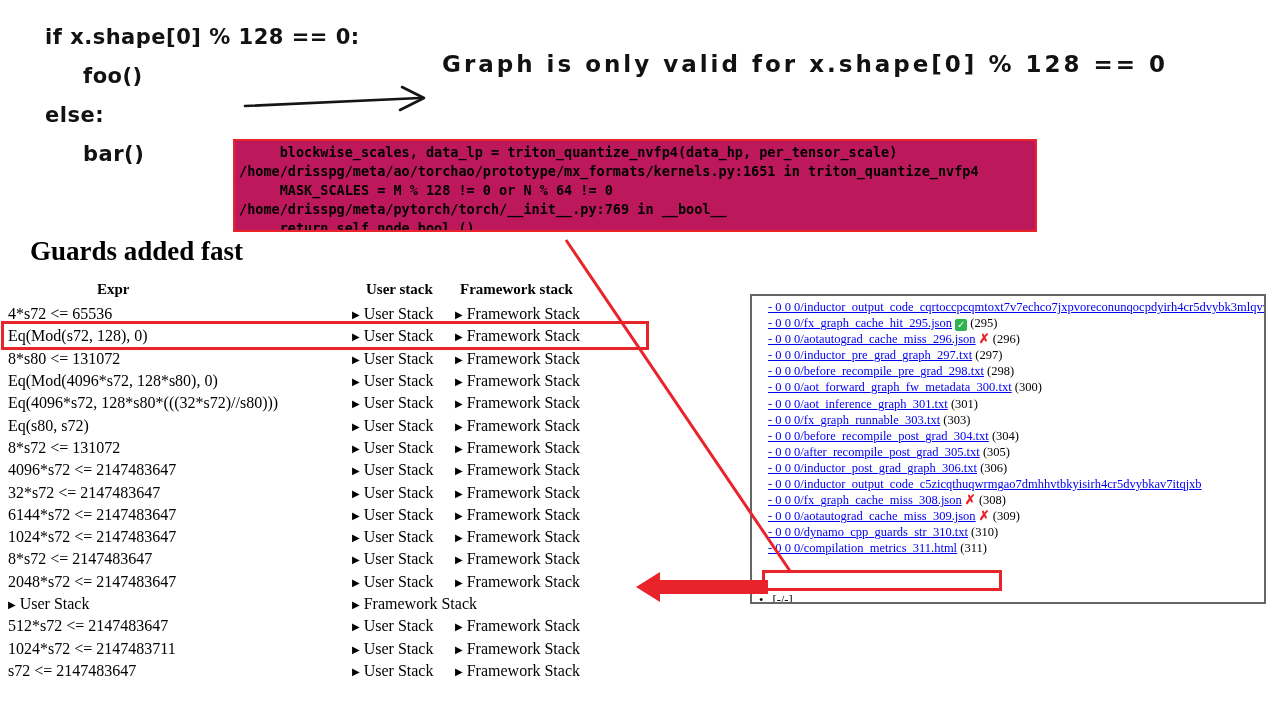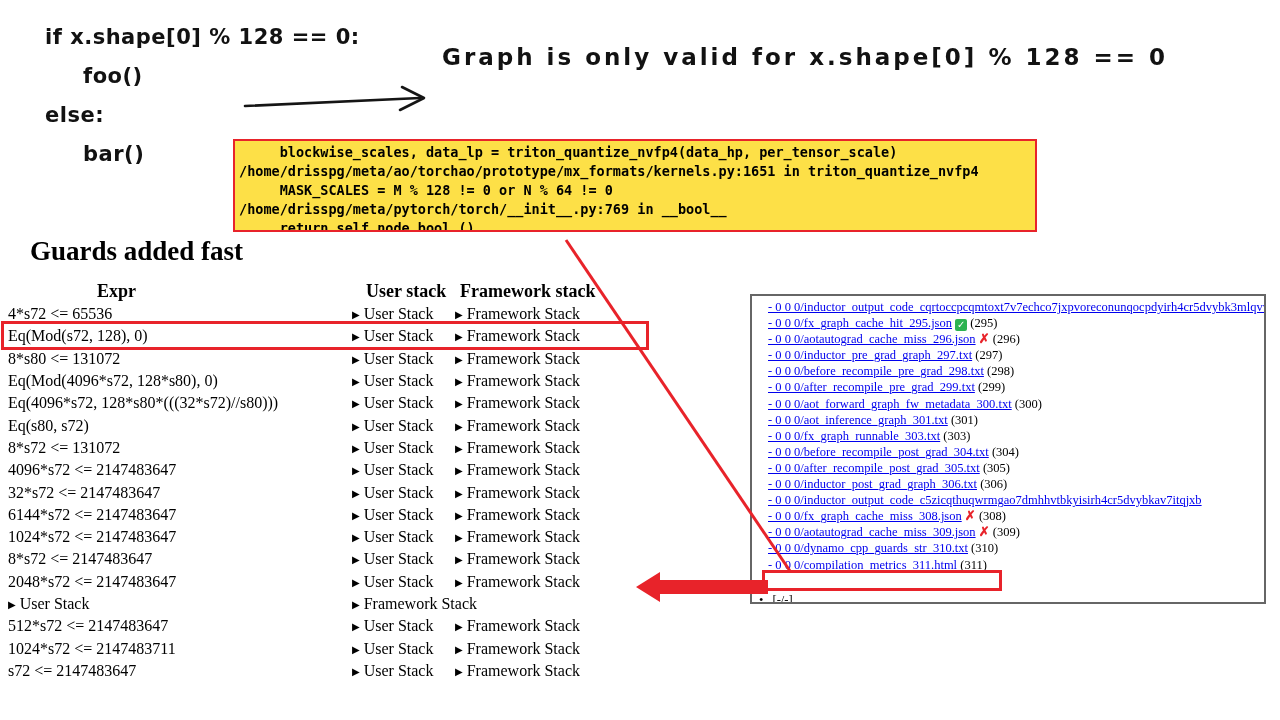--- a/index.html
+++ b/index.html
@@ -4,32 +4,32 @@
 <style>
   html,body{margin:0;padding:0;background:#fff;}
   .slide{position:relative;width:1280px;height:720px;background:#ffffff;overflow:hidden;
          font-family:"Liberation Serif",serif;color:#000;}
 
   
   .hand-code{position:absolute;left:38px;top:18px;font-family:"DejaVu Sans",sans-serif;
              font-weight:bold;font-size:21px;letter-spacing:.5px;color:#121212;margin-left:7px;}
   .hand-line{line-height:39px;white-space:pre;}
   .hand-line.indent{padding-left:38px;}
-  .hand-note{position:absolute;left:442px;top:44px;font-family:"DejaVu Sans",sans-serif;
+  .hand-note{position:absolute;left:442px;top:51px;font-family:"DejaVu Sans",sans-serif;
              font-weight:bold;font-size:23px;letter-spacing:3px;white-space:nowrap;color:#121212;}
 
   
   .code-box{position:absolute;left:233px;top:139px;width:804px;height:93px;
-            border:2px solid #e8232a;overflow:hidden;background:#fde047;box-sizing:border-box;}
+            border:2px solid #e8232a;overflow:hidden;background:#be185d;box-sizing:border-box;}
   .code-box pre{margin:0;padding:2px 4px;font-family:"DejaVu Sans Mono",monospace;
                 font-weight:bold;font-size:13.5px;line-height:19px;color:#000;}
 
   
   .guards-title{position:absolute;left:30px;top:236px;margin:0;font-size:27px;font-weight:bold;}
-  .gheader span{position:absolute;font-weight:bold;font-size:18px;white-space:nowrap;text-align:center;}
+  .gheader span{position:absolute;font-weight:bold;font-size:15px;white-space:nowrap;text-align:center;}
   .th-expr{left:97px;top:281px;}
   .th-user{left:366px;top:281px;}
   .th-fw{left:460px;top:281px;}
   .guards-rows{position:absolute;left:8px;top:303px;}
   .grow{display:grid;grid-template-columns:344px 103px 190px;height:22.3px;
         align-items:center;font-size:16px;white-space:nowrap;}
   .tri{font-size:10px;margin-right:4px;display:inline-block;transform:translateY(-1px);}
   .stack-toggle{cursor:pointer;}
 
   
@@ -169,21 +169,20 @@
       </div>
     </div>
 
   <div class="file-panel">
     <ul id="file-list">
         <li><span class="flink">- 0 0 0/inductor_output_code_cqrtoccpcqmtoxt7v7echco7jxpvoreconunqocpdyirh4cr5dvybk3mlqvwe2rtp</span></li>
         <li><span class="flink">- 0 0 0/fx_graph_cache_hit_295.json</span> <span class="icon-check"></span><span class="fnum"> (295)</span></li>
         <li><span class="flink">- 0 0 0/aotautograd_cache_miss_296.json</span> <span class="icon-x"></span><span class="fnum"> (296)</span></li>
         <li><span class="flink">- 0 0 0/inductor_pre_grad_graph_297.txt</span><span class="fnum"> (297)</span></li>
         <li><span class="flink">- 0 0 0/before_recompile_pre_grad_298.txt</span><span class="fnum"> (298)</span></li>
-        <li><span class="flink">- 0 0 0/after_recompile_pre_grad_299.txt</span><span class="fnum"> (299)</span></li>
         <li><span class="flink">- 0 0 0/aot_forward_graph_fw_metadata_300.txt</span><span class="fnum"> (300)</span></li>
         <li><span class="flink">- 0 0 0/aot_inference_graph_301.txt</span><span class="fnum"> (301)</span></li>
         <li><span class="flink">- 0 0 0/fx_graph_runnable_303.txt</span><span class="fnum"> (303)</span></li>
         <li><span class="flink">- 0 0 0/before_recompile_post_grad_304.txt</span><span class="fnum"> (304)</span></li>
         <li><span class="flink">- 0 0 0/after_recompile_post_grad_305.txt</span><span class="fnum"> (305)</span></li>
         <li><span class="flink">- 0 0 0/inductor_post_grad_graph_306.txt</span><span class="fnum"> (306)</span></li>
         <li><span class="flink">- 0 0 0/inductor_output_code_c5zicqthuqwrmgao7dmhhvtbkyisirh4cr5dvybkav7itqjxb</span></li>
         <li><span class="flink">- 0 0 0/fx_graph_cache_miss_308.json</span> <span class="icon-x"></span><span class="fnum"> (308)</span></li>
         <li><span class="flink">- 0 0 0/aotautograd_cache_miss_309.json</span> <span class="icon-x"></span><span class="fnum"> (309)</span></li>
         <li><span class="flink">- 0 0 0/dynamo_cpp_guards_str_310.txt</span><span class="fnum"> (310)</span></li>

